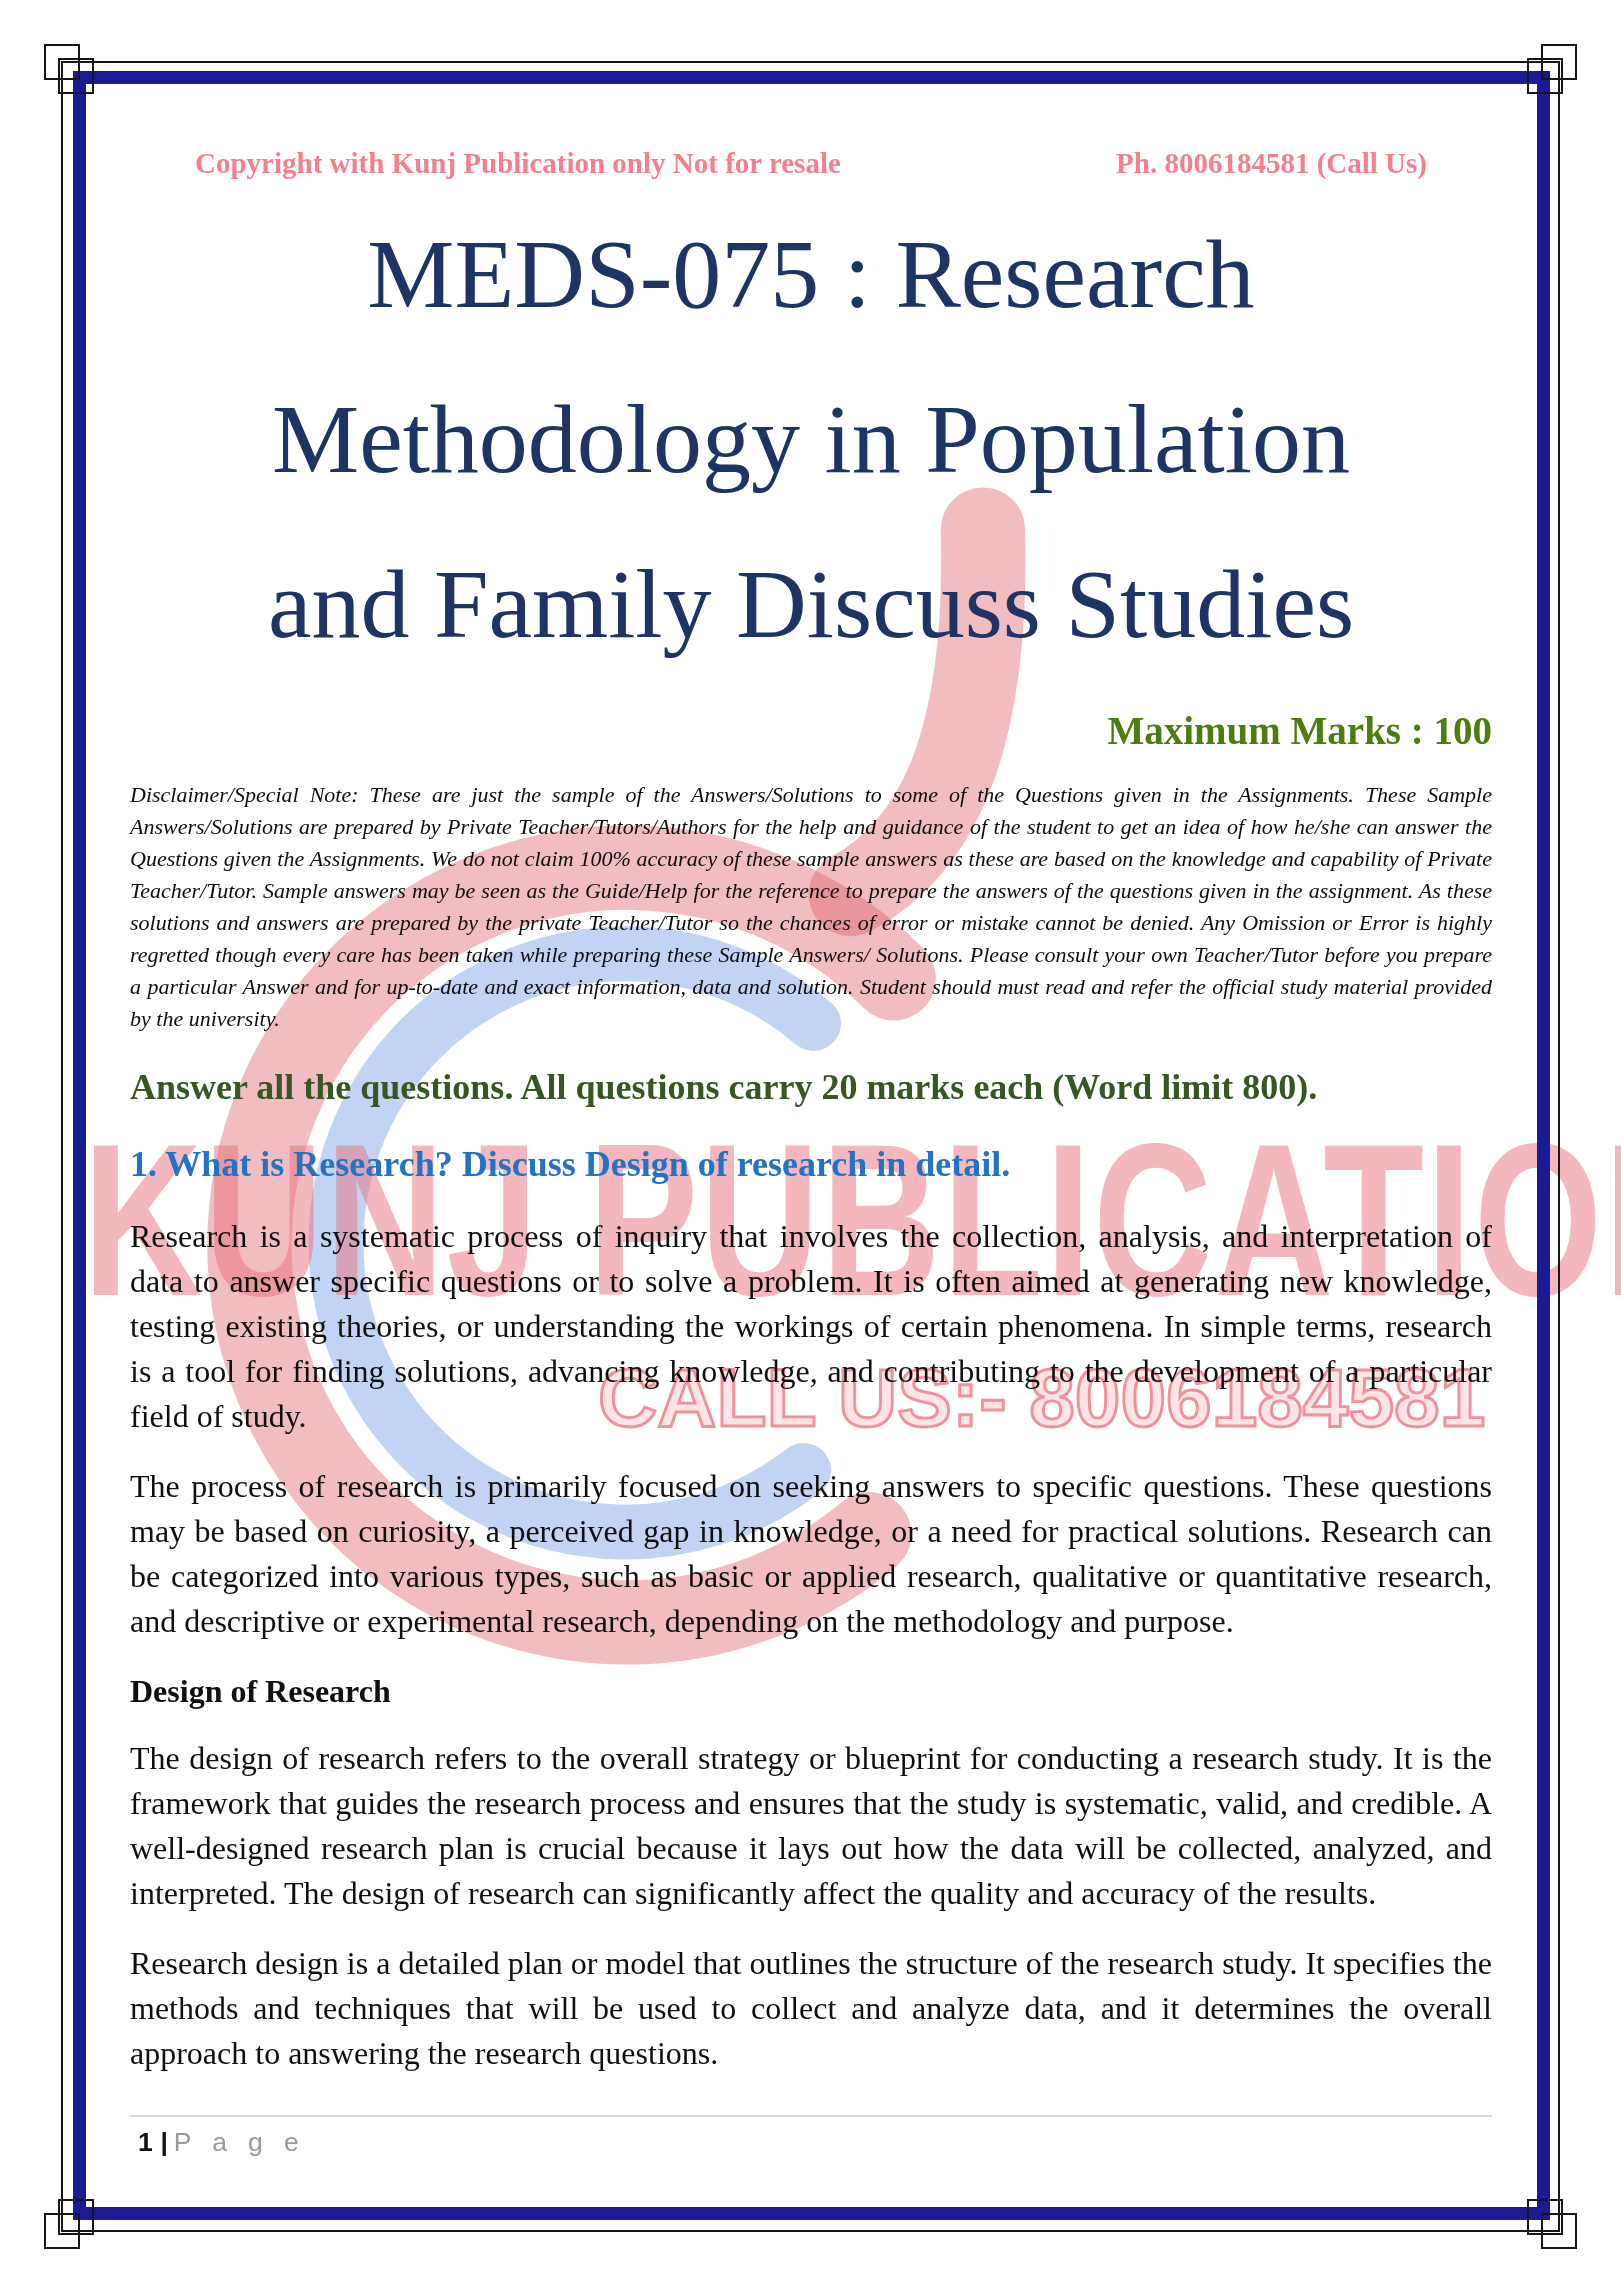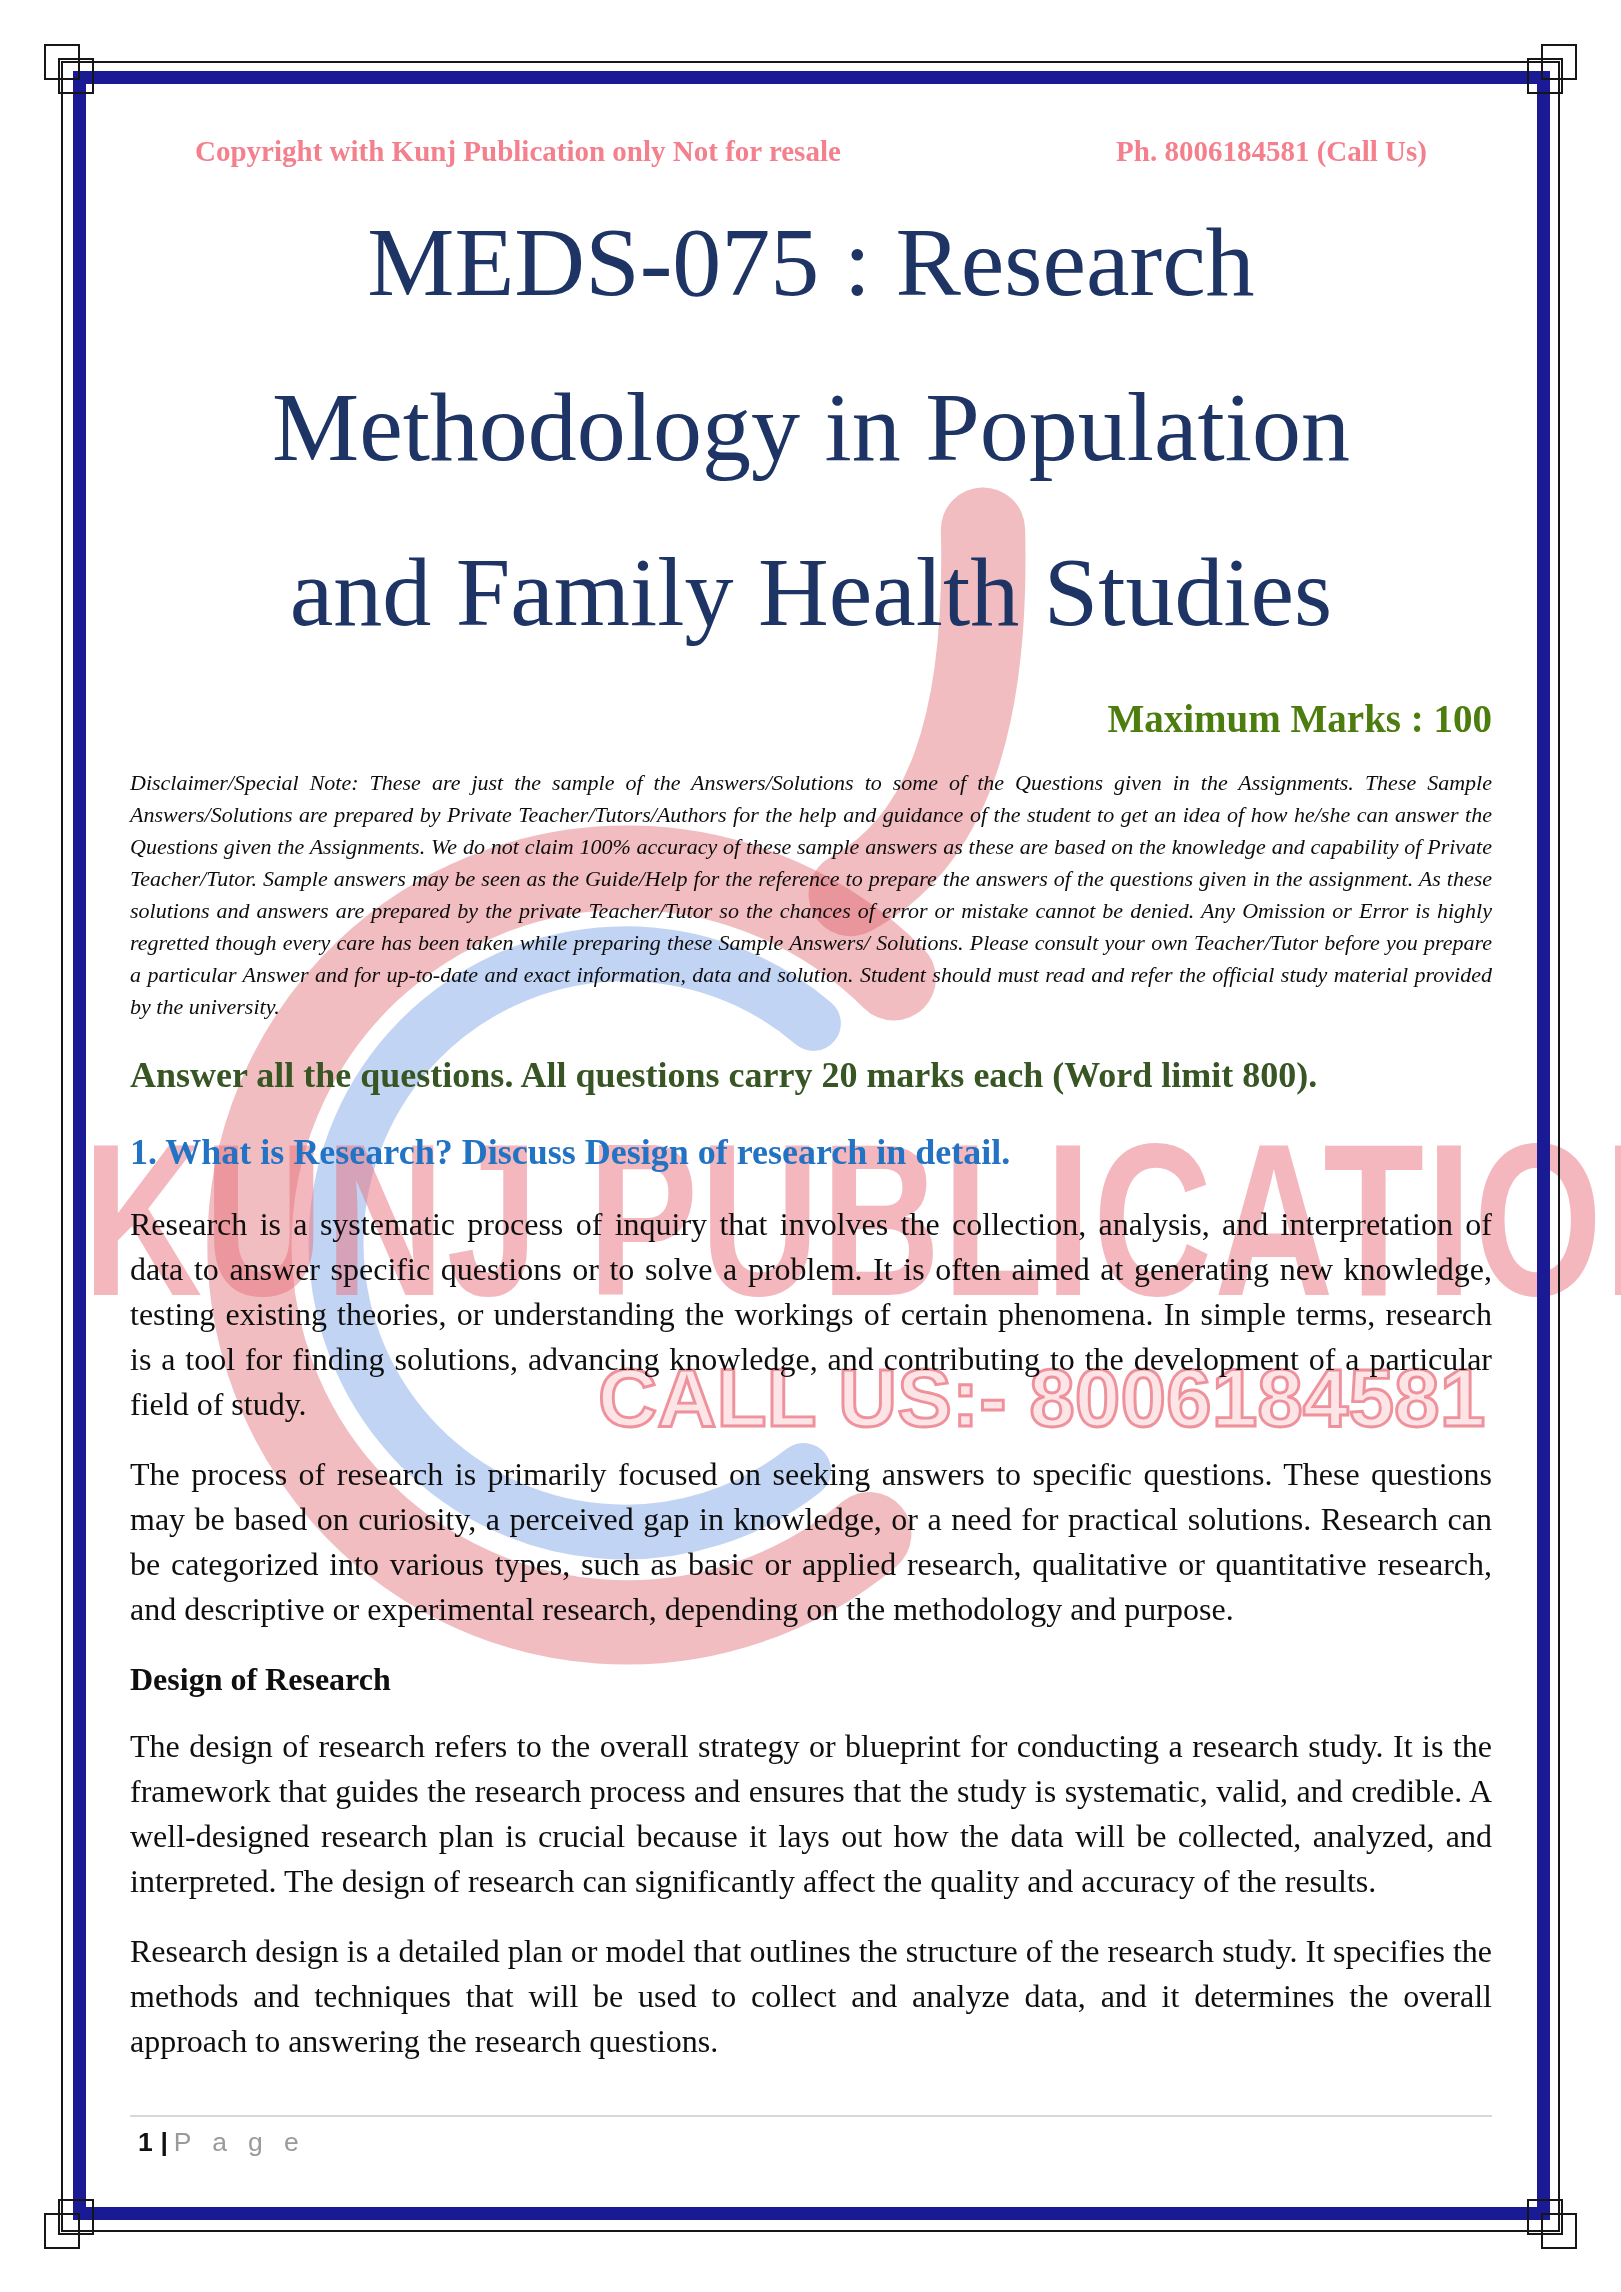--- a/index.html
+++ b/index.html
@@ -34,21 +34,21 @@
   }
   .wm-phone {
     position:absolute; left:598px; top:1351px;
     font-family:"Liberation Sans", sans-serif; font-weight:bold;
     font-size:82px; white-space:nowrap;
     color:rgba(250,214,218,0.65);
     -webkit-text-stroke:2.9px rgba(236,128,140,0.85);
   }
 
   
-  .content { position:absolute; left:130px; right:129px; top:2px; z-index:3; }
+  .content { position:absolute; left:130px; right:129px; top:14px; z-index:3; }
 
   .copyright-row {
     margin-top:133px; padding:0 65px;
     display:flex; justify-content:space-between;
     font-size:29px; font-weight:bold; color:#f4808d;
   }
 
   .doc-title {
     margin-top:11.8px; text-align:center;
     font-size:98px; line-height:165px; font-weight:normal; color:#1d3465;
@@ -128,21 +128,21 @@
   <div class="content">
 
     <div class="copyright-row">
       <span>Copyright with Kunj Publication only Not for resale</span>
       <span>Ph. 8006184581 (Call Us)</span>
     </div>
 
     <div class="doc-title">
       <div>MEDS-075 : Research</div>
       <div>Methodology in Population</div>
-      <div>and Family Health Studies</div>
+      <div>and Family Discuss Studies</div>
     </div>
 
     <div class="max-marks">Maximum Marks : 100</div>
 
     <div class="disclaimer">Disclaimer/Special Note: These are just the sample of the Answers/Solutions to some of the Questions given in the Assignments. These Sample Answers/Solutions are prepared by Private Teacher/Tutors/Authors for the help and guidance of the student to get an idea of how he/she can answer the Questions given the Assignments. We do not claim 100% accuracy of these sample answers as these are based on the knowledge and capability of Private Teacher/Tutor. Sample answers may be seen as the Guide/Help for the reference to prepare the answers of the questions given in the assignment. As these solutions and answers are prepared by the private Teacher/Tutor so the chances of error or mistake cannot be denied. Any Omission or Error is highly regretted though every care has been taken while preparing these Sample Answers/ Solutions. Please consult your own Teacher/Tutor before you prepare a particular Answer and for up-to-date and exact information, data and solution. Student should must read and refer the official study material provided by the university.</div>
 
     <div class="instruction">Answer all the questions. All questions carry 20 marks each (Word limit 800).</div>
 
     <div class="question">1. What is Research? Discuss Design of research in detail.</div>
 

